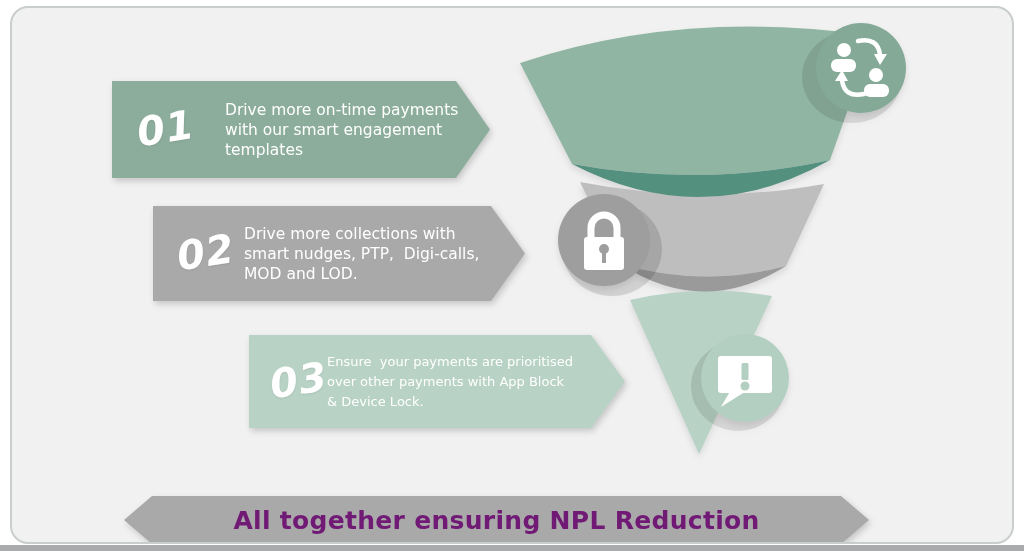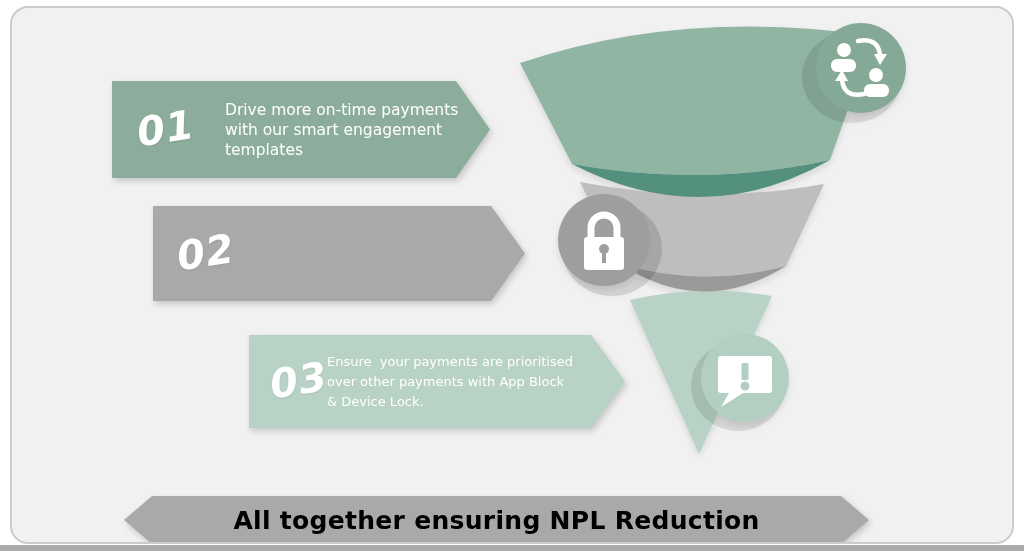--- a/index.html
+++ b/index.html
@@ -74,21 +74,21 @@
     left: 112px; top: 488px;
     width: 745px; height: 48px;
     background: #a9a9a9;
     clip-path: polygon(28px 0, calc(100% - 28px) 0, 100% 50%, calc(100% - 28px) 100%, 28px 100%, 0 50%);
     display: flex;
     align-items: center;
     justify-content: center;
   }
   .banner-wrap { position: absolute; filter: drop-shadow(2px 3px 3px rgba(0,0,0,0.18)); }
   .banner span {
-    color: #000000;
+    color: #701a75;
     font-size: 25px;
     font-weight: bold;
     letter-spacing: 0.3px;
   }
 </style>
 </head>
 <body>
 
 <div class="stage">
   <div class="card">
@@ -98,20 +98,23 @@
         <span class="step-num" style="left:25px;">01</span>
         <span class="step-text" style="left:113px;">Drive more on-time payments
 with our smart engagement
 templates</span>
       </div>
     </div>
 
     <div class="arrow-wrap" style="left:141px; top:198px;">
       <div class="arrow arrow2" style="left:0; top:0; width:372px; height:95px;">
         <span class="step-num" style="left:24px;">02</span>
+        <span class="step-text" style="left:91px;">Drive more collections with
+smart nudges, PTP,  Digi-calls,
+MOD and LOD.</span>
       </div>
     </div>
 
     <div class="arrow-wrap" style="left:237px; top:327px;">
       <div class="arrow arrow3" style="left:0; top:0; width:376px; height:93px;">
         <span class="step-num" style="left:21px;">03</span>
         <span class="step-text" style="left:78px; font-size:13px;">Ensure  your payments are prioritised
 over other payments with App Block
 &amp; Device Lock.</span>
       </div>

